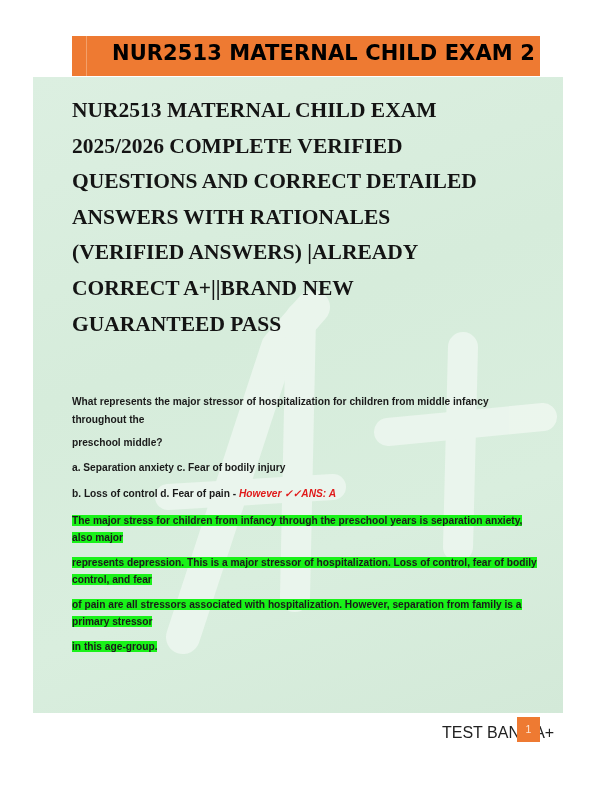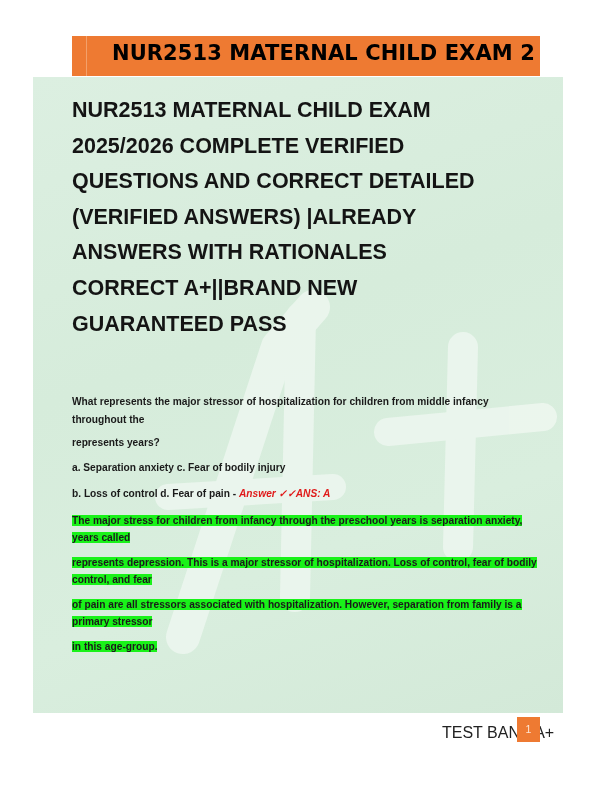--- a/index.html
+++ b/index.html
@@ -21,21 +21,21 @@
       font-size: 21px; color: #000000; letter-spacing: 0.1px; white-space: nowrap;
     }
     .bg-panel {
       position: absolute; left: 33px; top: 77px; width: 530px; height: 636px;
       background: linear-gradient(160deg, #dcefe1 0%, #d6ecdb 40%, #d9eede 70%, #d3e9d8 100%);
       overflow: hidden;
     }
     .watermark { position: absolute; left: 0; top: 0; width: 530px; height: 636px; }
     .main-title {
       position: absolute; left: 72px; top: 93px; width: 470px;
-      font-family: Liberation Sans, sans-serif; font-weight: bold;
+      font-family: Liberation Serif, serif; font-weight: bold;
       font-size: 21.5px; line-height: 35.6px; color: #141414;
     }
     .main-title span { display: block; white-space: nowrap; }
     .content {
       position: absolute; left: 72px; top: 394px; width: 460px;
       font-family: "Liberation Sans", sans-serif; font-weight: bold;
       font-size: 10.2px; color: #1a1a1a;
     }
     .line { position: absolute; left: 0; white-space: nowrap; }
     .hl { background: #19f219; margin-top: 35px; }
@@ -68,37 +68,37 @@
       <path d="M430 270 L425 470" stroke-width="30"></path>
       <path d="M355 355 L510 340" stroke-width="28"></path>
     </g>
   </svg>
 </div>
 
 <div class="main-title">
   <span>NUR2513 MATERNAL CHILD EXAM</span>
   <span>2025/2026 COMPLETE VERIFIED</span>
   <span>QUESTIONS AND CORRECT DETAILED</span>
+  <span>ANSWERS WITH RATIONALES</span>
   <span>(VERIFIED ANSWERS)  |ALREADY</span>
-  <span>ANSWERS WITH RATIONALES</span>
   <span>CORRECT A+||BRAND NEW</span>
   <span>GUARANTEED PASS</span>
 </div>
 
 <div class="content">
   <div class="line" style="top:2px">What represents the major stressor of hospitalization for children from middle infancy</div>
   <div class="line" style="top:20px">throughout the</div>
-  <div class="line" style="top:43px">represents years?</div>
+  <div class="line" style="top:43px">preschool middle?</div>
   <div class="line" style="top:68px">a. Separation anxiety c. Fear of bodily injury</div>
   <div class="line" style="top:94px">
     <span>b. Loss of control d. Fear of pain - </span>
-    <span class="ans">Answer ✓✓ANS: A</span>
+    <span class="ans">However ✓✓ANS: A</span>
   </div>
   <div class="line" style="top:121px"><span class="hl">The major stress for children from infancy through the preschool years is separation anxiety,</span></div>
-  <div class="line" style="top:138px"><span class="hl">years called</span></div>
+  <div class="line" style="top:138px"><span class="hl">also major</span></div>
   <div class="line" style="top:163px"><span class="hl">represents depression. This is a major stressor of hospitalization. Loss of control, fear of bodily</span></div>
   <div class="line" style="top:180px"><span class="hl">control, and fear</span></div>
   <div class="line" style="top:205px"><span class="hl">of pain are all stressors associated with hospitalization. However, separation from family is a</span></div>
   <div class="line" style="top:222px"><span class="hl">primary stressor</span></div>
   <div class="line" style="top:247px"><span class="hl">in this age-group.</span></div>
 </div>
 
 <div class="footer-label">TEST BANK A+</div>
 <div class="page-num">1</div>
 

